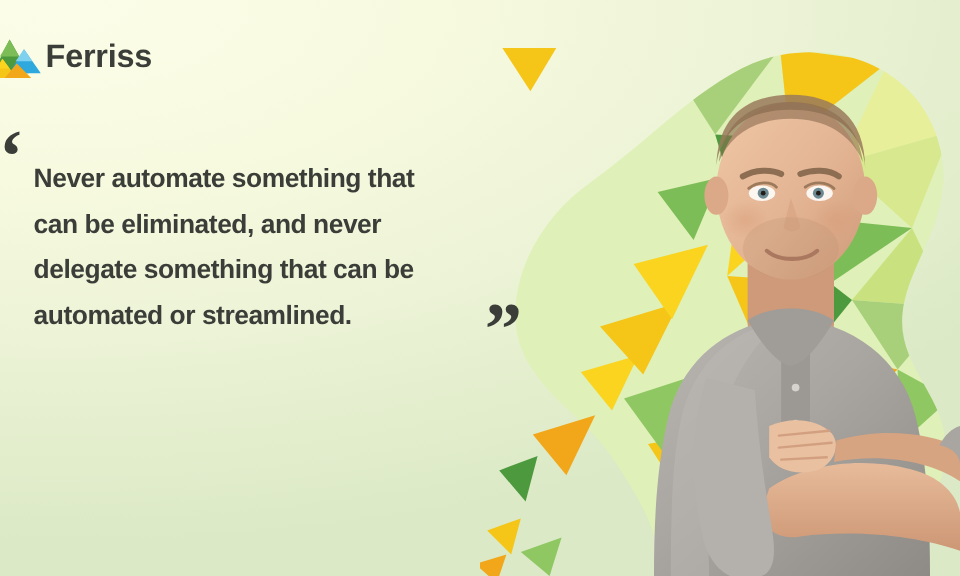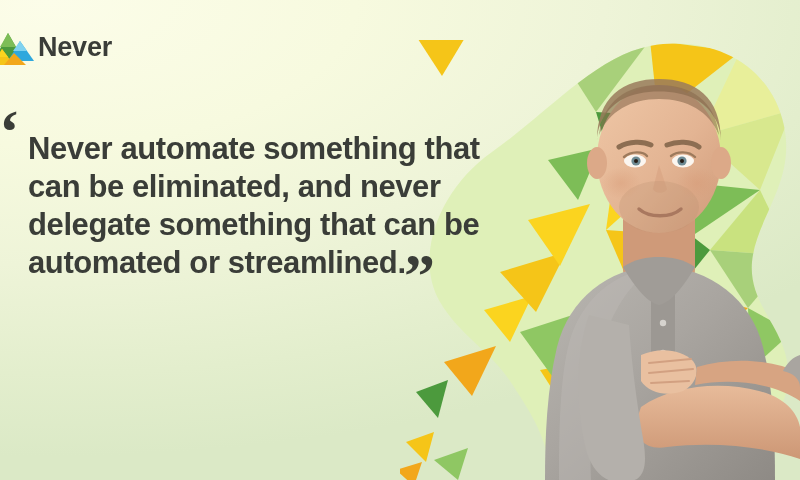--- a/index.html
+++ b/index.html
@@ -29,21 +29,21 @@
   }
   
   #open-quote{
     position:absolute;left:-1px;top:100px;
     font-family:"Liberation Serif", serif;
     font-size:62px;font-weight:bold;color:#3a3d38;line-height:1;
     letter-spacing:-2px;
   }
   #quote-text{
     position:absolute;left:28px;top:130px;width:470px;
-    font-size:31px;font-weight:bold;color:#3a3d38;
+    font-size:22px;font-weight:bold;color:#3a3d38;
     line-height:38px;letter-spacing:-0.4px;white-space:pre-line;
   }
   #close-quote{
     position:absolute;left:404px;top:244px;
     font-family:"Liberation Serif", serif;
     font-size:62px;font-weight:bold;color:#3a3d38;line-height:1;
     letter-spacing:-2px;
   }
   #author{
     position:absolute;left:28px;top:296px;
@@ -200,21 +200,21 @@
       <svg viewBox="0 0 40 40" xmlns="http://www.w3.org/2000/svg" aria-hidden="true">
         <polygon points="14,6 30,34 0,34" fill="#4c9a3d"></polygon>
         <polygon points="14,6 22,20 6,20" fill="#7dbd57"></polygon>
         <polygon points="26,14 40,34 14,34" fill="#2fa8dd"></polygon>
         <polygon points="26,14 33,24 19,24" fill="#7fd2ef"></polygon>
         <polygon points="8,22 20,38 0,38" fill="#f5c518"></polygon>
         <polygon points="8,22 14,30 3,30" fill="#fbd41f"></polygon>
         <polygon points="20,26 32,38 10,38" fill="#f2a71b"></polygon>
       </svg>
     </div>
-    <div id="logo-word">Never</div>
+    <div id="logo-word">Ferriss</div>
   </div>
 
   <div id="open-quote">‘</div>
   <div id="quote-text">Never automate something that
 can be eliminated, and never
 delegate something that can be
 automated or streamlined.</div>
   <div id="close-quote">”</div>
 
 </div>

